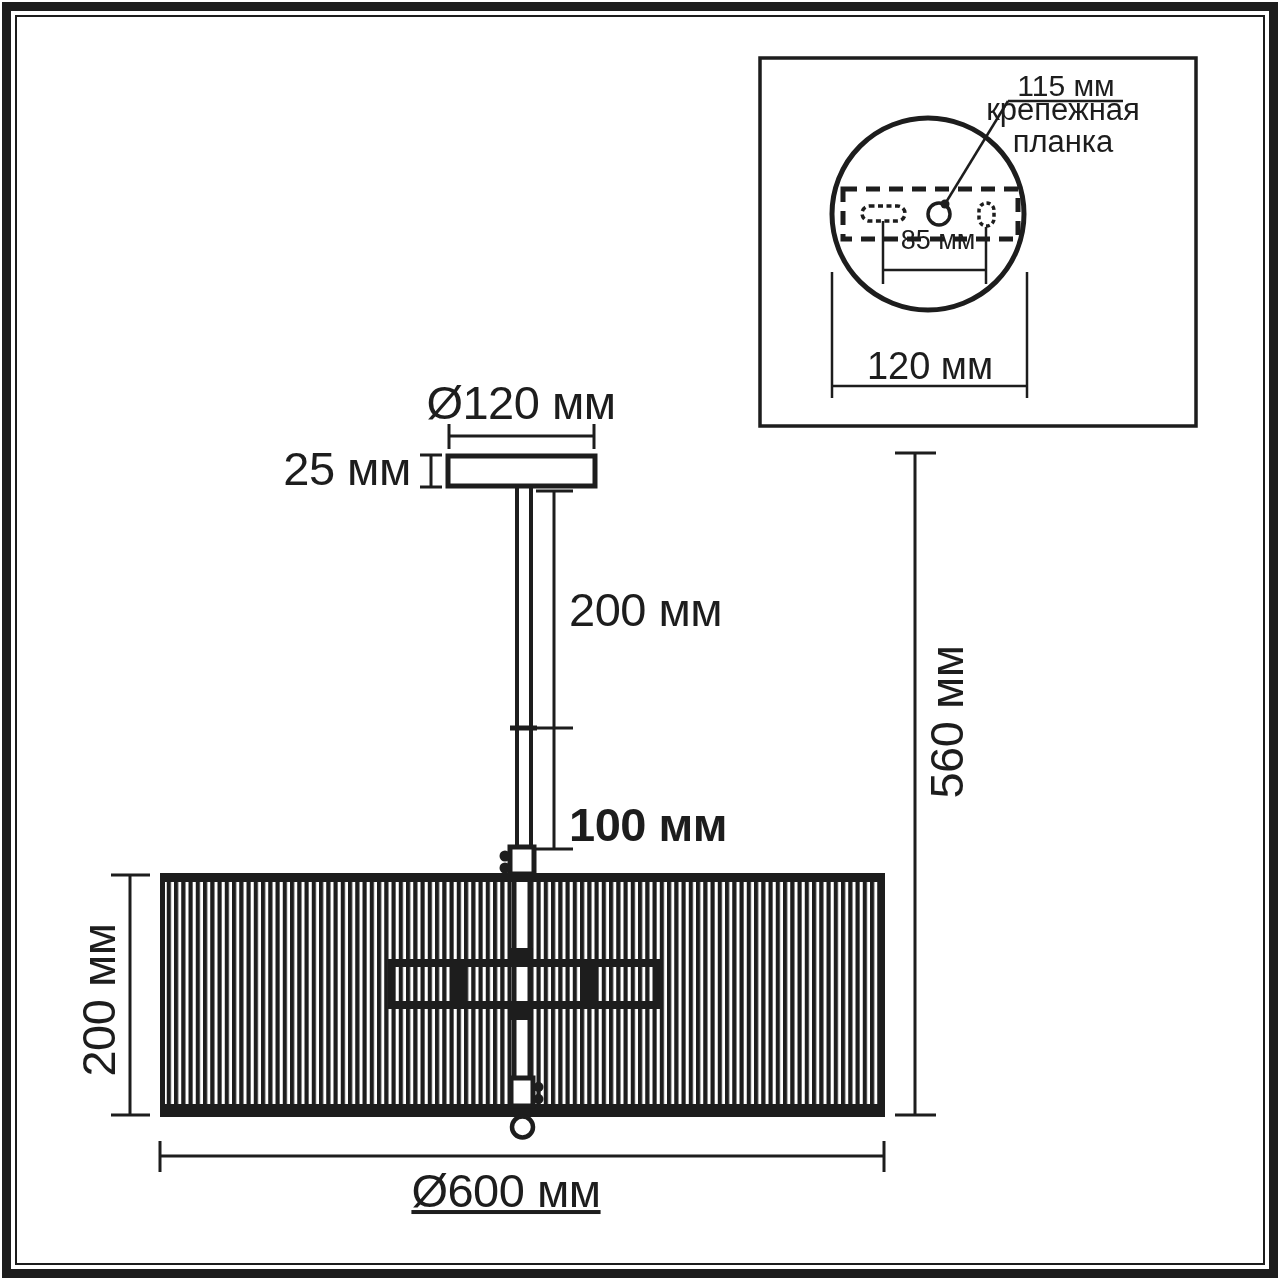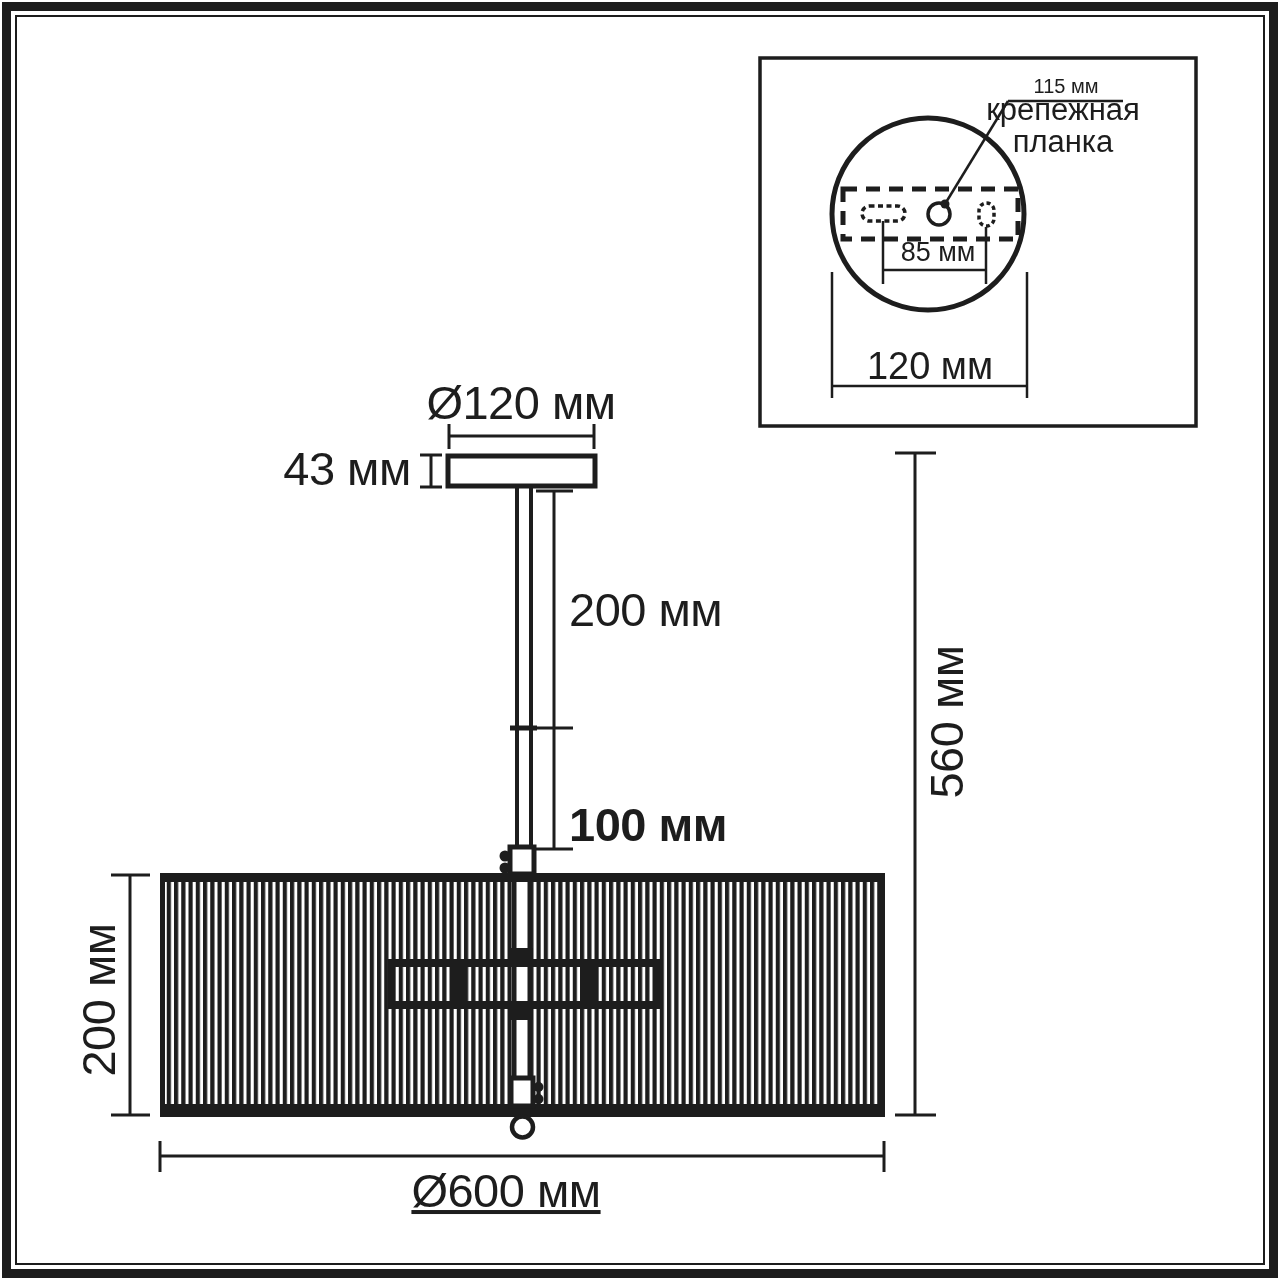--- a/index.html
+++ b/index.html
@@ -15,21 +15,21 @@
   .frame-inner { position:absolute; inset:15px; border:2.5px solid var(--ink); }
   svg.drawing { position:absolute; left:0; top:0; width:1280px; height:1280px; }
   .lbl {
     position:absolute; white-space:nowrap; color:var(--ink);
     transform:translate(-50%,-50%); line-height:1.02; text-align:center;
     letter-spacing:-0.5px;
   }
   .lbl.big   { font-size:47px; }
   .lbl.rot   { transform:translate(-50%,-50%) rotate(-90deg); }
   .lbl.left-anchor { transform:translateY(-50%); text-align:left; }
-  .lbl.s115  { font-size:20px; letter-spacing:0; }
+  .lbl.s115  { font-size:30px; letter-spacing:0; }
   .lbl.sbr   { font-size:31px; font-weight:normal; letter-spacing:0; }
   .lbl.s85   { font-size:27px; letter-spacing:0; }
   .lbl.s120  { font-size:38px; letter-spacing:0; }
 </style>
 </head>
 <body>
 
 <div class="frame-outer"></div>
 <div class="frame-inner"></div>
 
@@ -147,34 +147,34 @@
     <g stroke="#1d1d1d" stroke-width="2.5">
       <line x1="832" y1="272" x2="832" y2="398"></line>
       <line x1="1027" y1="272" x2="1027" y2="398"></line>
       <line x1="832" y1="386" x2="1027" y2="386"></line>
     </g>
   </g>
 </svg>
 
 <div class="lbl big" style="left:521px; top:403px;text-align:center;">Ø120 мм</div>
 
-<div class="lbl big" style="left:347px; top:469px;">43 мм</div>
+<div class="lbl big" style="left:347px; top:469px;">25 мм</div>
 
 <div class="lbl big left-anchor" style="left:569px; top:610px;">200 мм</div>
 
 <div class="lbl big left-anchor" style="left:569px; top:825px;font-weight:bold;">100 мм</div>
 
 <div class="lbl big rot" style="left:99px; top:1000px;">200 мм</div>
 
 <div class="lbl big rot" style="left:947px; top:722px;">560 мм</div>
 
 <div class="lbl big" style="left:506px; top:1191px;text-decoration:underline;">Ø600 мм</div>
 
 <div class="lbl s115" style="left:1066px; top:86px;">115 мм</div>
 
 <div class="lbl sbr" style="left:1063px; top:126px;">
   <div>крепежная</div>
   <div>планка</div>
 </div>
 
-<div class="lbl s85" style="left:938px; top:253px;">85 мм</div>
+<div class="lbl s85" style="left:938px; top:241px;">85 мм</div>
 
 <div class="lbl s120" style="left:930px; top:366px;">120 мм</div>
 
 </body></html>

